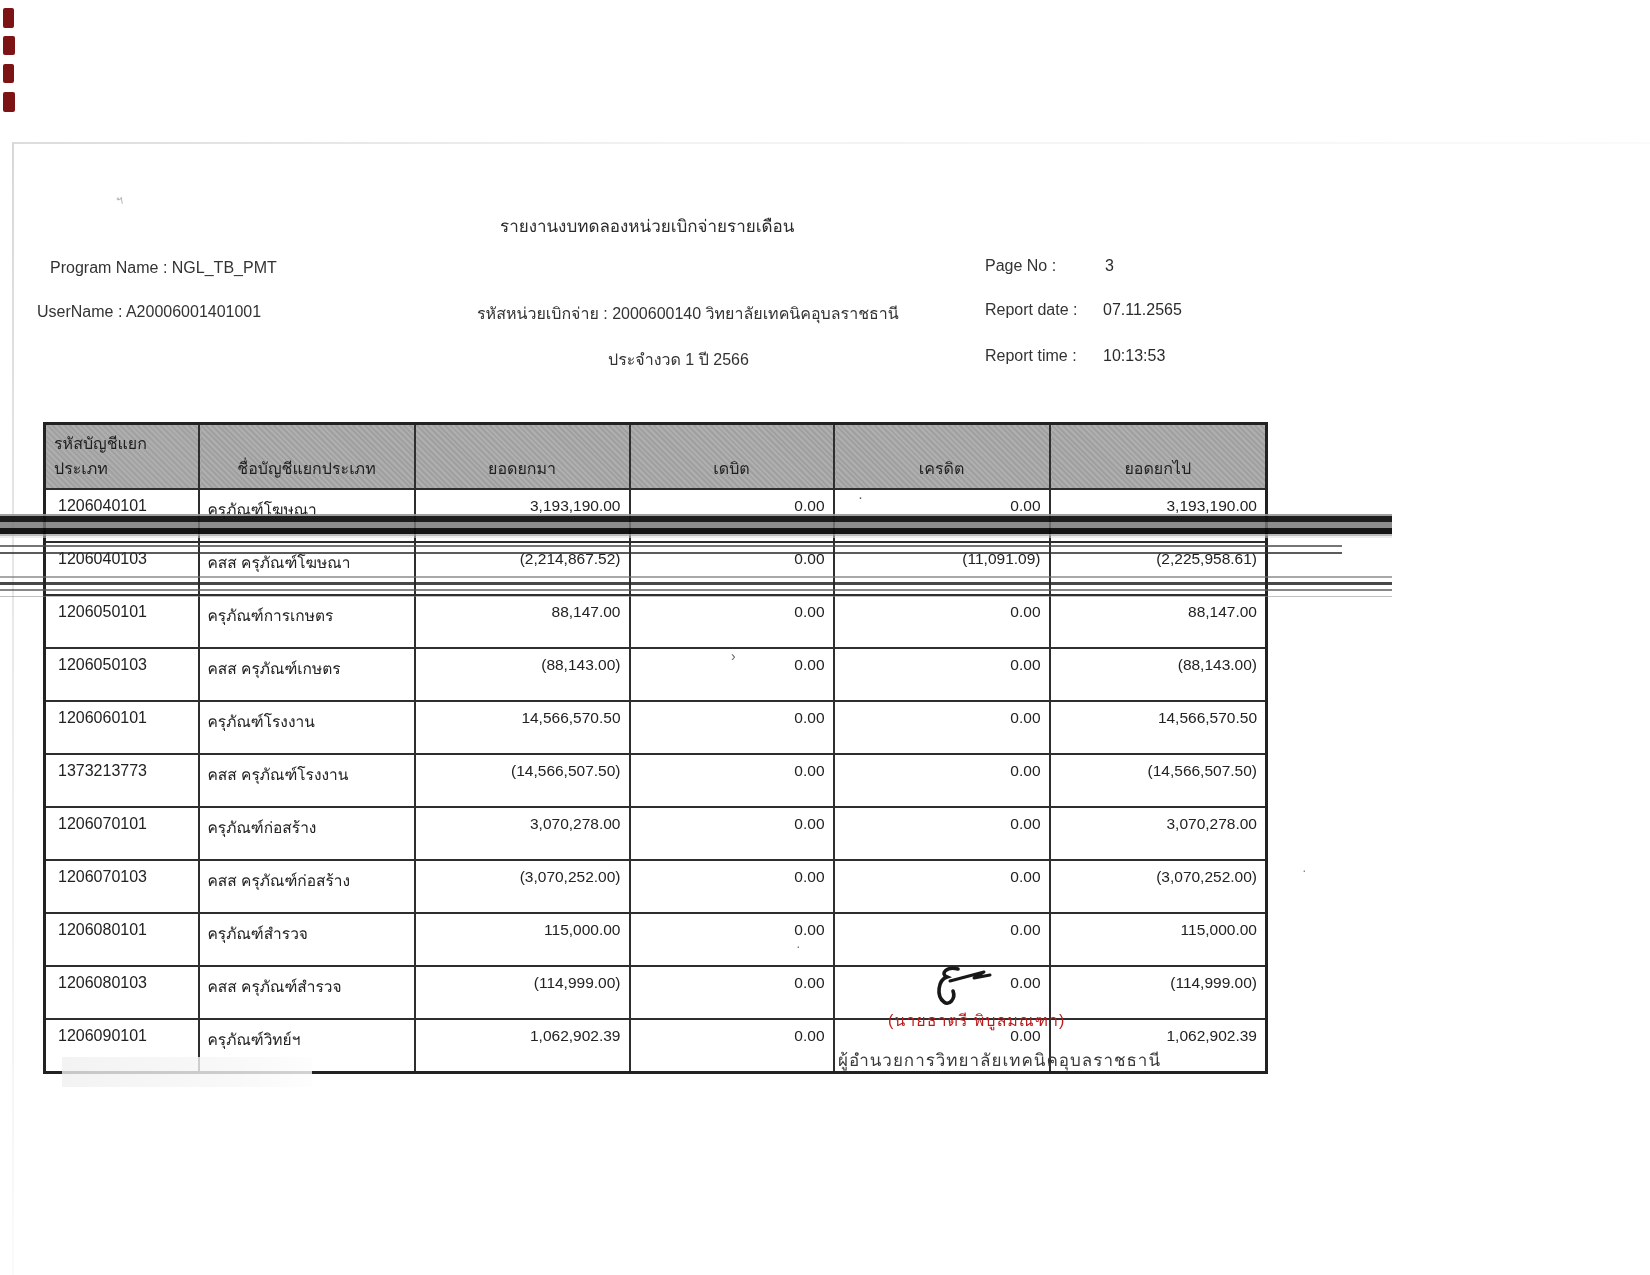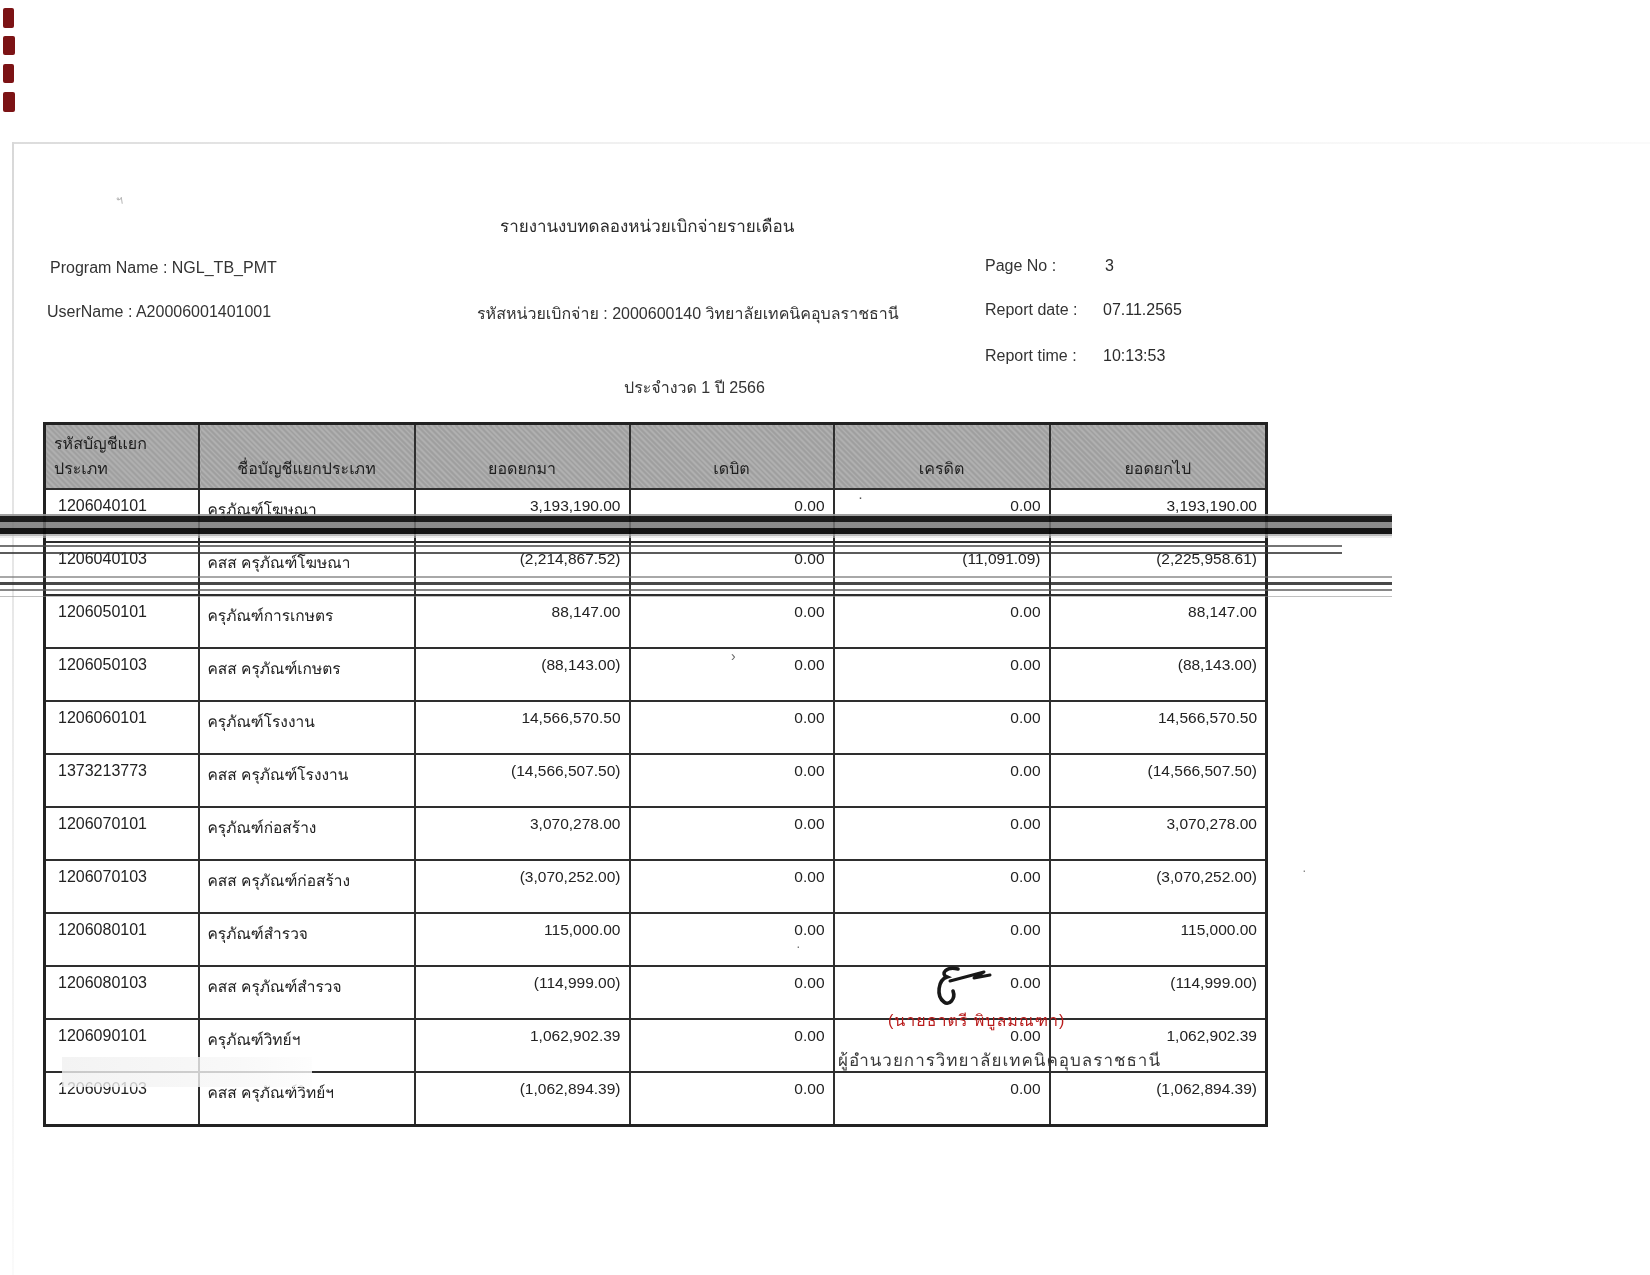--- a/index.html
+++ b/index.html
@@ -70,24 +70,24 @@
   <div class="red-mark" style="left:3px;top:8px;width:11px;height:20px;"></div>
   <div class="red-mark" style="left:3px;top:36px;width:12px;height:19px;"></div>
   <div class="red-mark" style="left:3px;top:64px;width:11px;height:19px;"></div>
   <div class="red-mark" style="left:3px;top:92px;width:12px;height:20px;"></div>
 
   <div class="faint txt" style="left:116px;top:190px;font-size:12px;transform:rotate(-8deg);color:#b5b5b5;">ฯ</div>
 
   <div class="txt title" style="left:500px;top:212px;">รายงานงบทดลองหน่วยเบิกจ่ายรายเดือน</div>
 
   <div class="txt hlabel" style="left:50px;top:259px;">Program Name : NGL_TB_PMT</div>
-  <div class="txt hlabel" style="left:47px;top:303px;">UserName : A20006001401001</div>
+  <div class="txt hlabel" style="left:37px;top:303px;">UserName : A20006001401001</div>
 
   <div class="txt hlabel" style="left:477px;top:301px;">รหัสหน่วยเบิกจ่าย : 2000600140 วิทยาลัยเทคนิคอุบลราชธานี</div>
-  <div class="txt hlabel" style="left:624px;top:347px;margin-top:28px;">ประจำงวด 1 ปี 2566</div>
+  <div class="txt hlabel" style="left:608px;top:347px;">ประจำงวด 1 ปี 2566</div>
 
   <div class="txt hlabel" style="left:985px;top:257px;">Page No :</div>
   <div class="txt hval" style="left:1105px;top:257px;">3</div>
   <div class="txt hlabel" style="left:985px;top:301px;">Report date :</div>
   <div class="txt hval" style="left:1103px;top:301px;">07.11.2565</div>
   <div class="txt hlabel" style="left:985px;top:347px;">Report time :</div>
   <div class="txt hval" style="left:1103px;top:347px;">10:13:53</div>
 
   <div id="tb-wrap">
     <table>
@@ -191,28 +191,20 @@
       <td class="c-num">(114,999.00)</td>
     </tr>
           <tr>
       <td class="c-code">1206090101</td>
       <td class="c-name">ครุภัณฑ์วิทย์ฯ</td>
       <td class="c-num">1,062,902.39</td>
       <td class="c-num">0.00</td>
       <td class="c-num">0.00</td>
       <td class="c-num">1,062,902.39</td>
     </tr>
-          <tr>
-      <td class="c-code">1206090103</td>
-      <td class="c-name">คสส ครุภัณฑ์วิทย์ฯ</td>
-      <td class="c-num">(1,062,894.39)</td>
-      <td class="c-num">0.00</td>
-      <td class="c-num">0.00</td>
-      <td class="c-num">(1,062,894.39)</td>
-    </tr>
         </tbody>
     </table>
   </div>
 
   <div class="band" id="band-a"></div>
   <div class="band" id="strike-pair"></div>
   <div class="band" id="band-b"></div>
 
   <div class="faint txt" style="left:858px;top:488px;font-size:15px;color:#555;">·</div>
   <div class="faint txt" style="left:731px;top:648px;font-size:14px;color:#666;">›</div>

